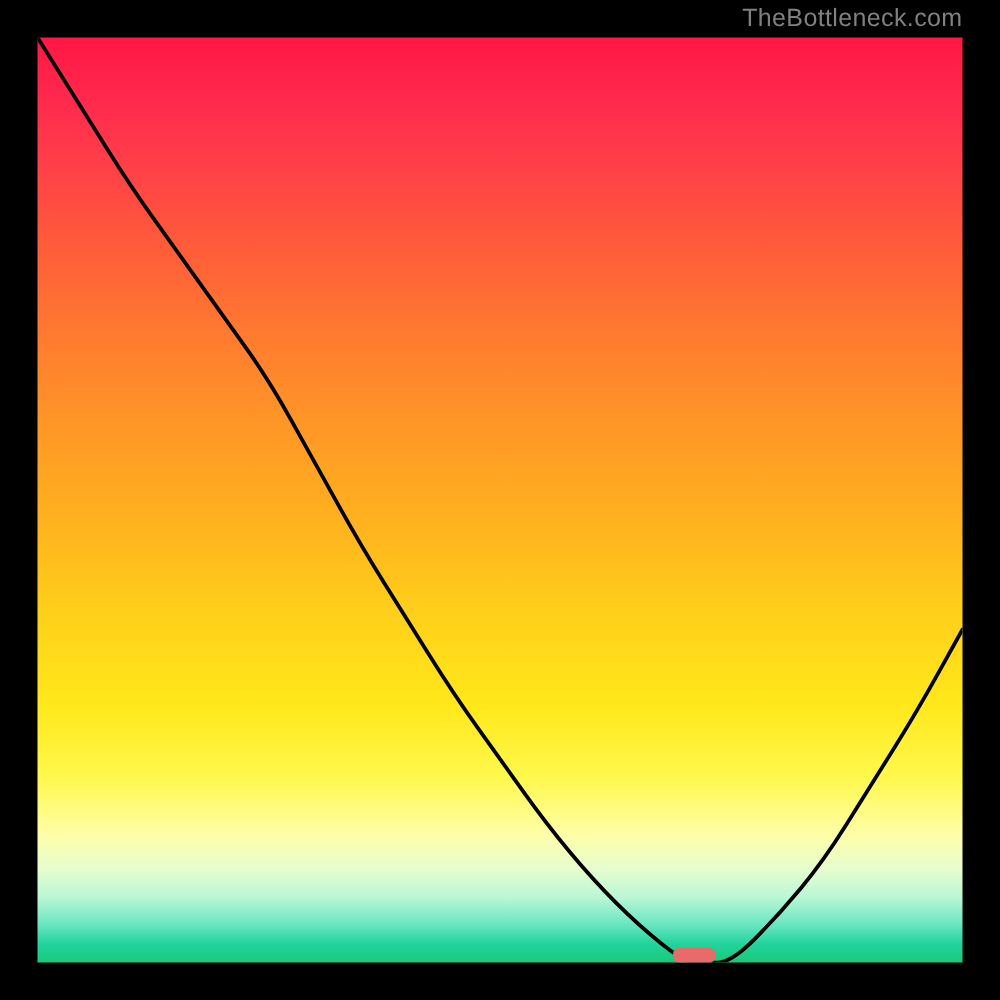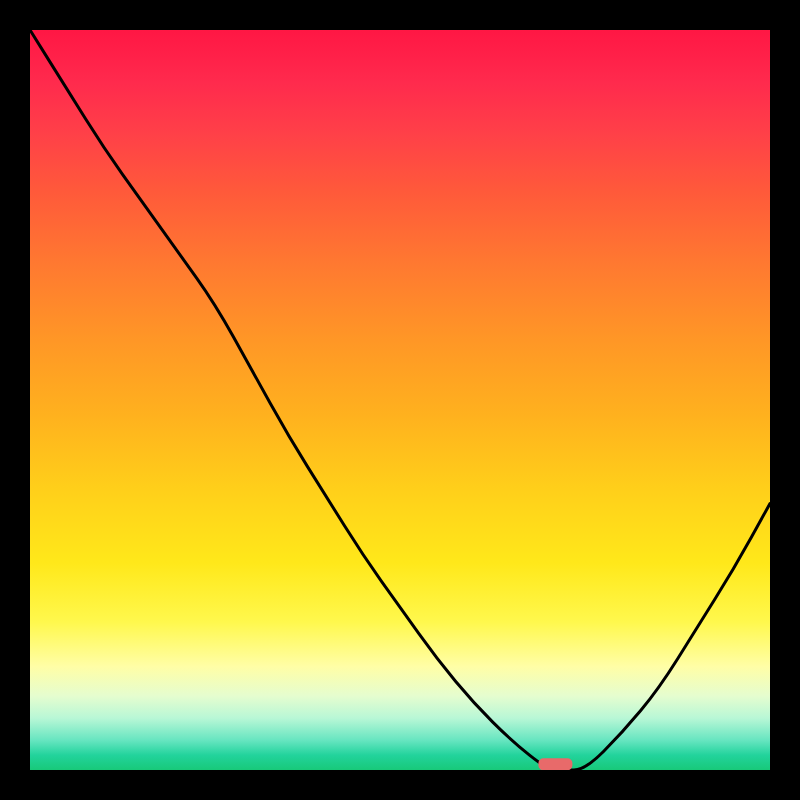--- a/index.html
+++ b/index.html
@@ -70,20 +70,21 @@
     color: #808080;
     font-size: 20px;
     font-weight: 500;
     letter-spacing: 0.3px;
   }
 </style>
 </head>
 <body>
 
 <div class="stage">
+  <div class="attribution">TheBottleneck.com</div>
 
   <div class="plot-area">
     <div class="gradient-bg"></div>
 
     <svg class="curve-svg" viewBox="0 0 740 740" preserveAspectRatio="none">
       <path id="curve" class="curve-path" d="M 0.0 0.0 Q 0.0 0.0 18.5 29.6 Q 37.0 59.2 55.5 88.8 Q 74.0 118.4 92.5 144.3 Q 111.0 170.2 129.5 196.1 Q 148.0 222.0 166.5 247.9 Q 185.0 273.8 203.5 307.1 Q 222.0 340.4 240.5 373.7 Q 259.0 407.0 277.5 436.6 Q 296.0 466.2 314.5 495.8 Q 333.0 525.4 351.5 551.3 Q 370.0 577.2 388.5 603.1 Q 407.0 629.0 425.5 651.2 Q 444.0 673.4 462.5 691.9 Q 481.0 710.4 499.5 725.2 Q 518.0 740.0 525.4 740.0 Q 532.8 740.0 543.9 740.0 Q 555.0 740.0 573.5 721.5 Q 592.0 703.0 610.5 680.8 Q 629.0 658.6 647.5 629.0 Q 666.0 599.4 684.5 569.8 Q 703.0 540.2 721.5 506.9 T 740.0 473.6 "></path>
       <rect id="marker" class="marker" rx="5" ry="5" x="508.4" y="728.3" width="34" height="12" fill="#e86a6a"></rect>
     </svg>
   </div>
 </div>

